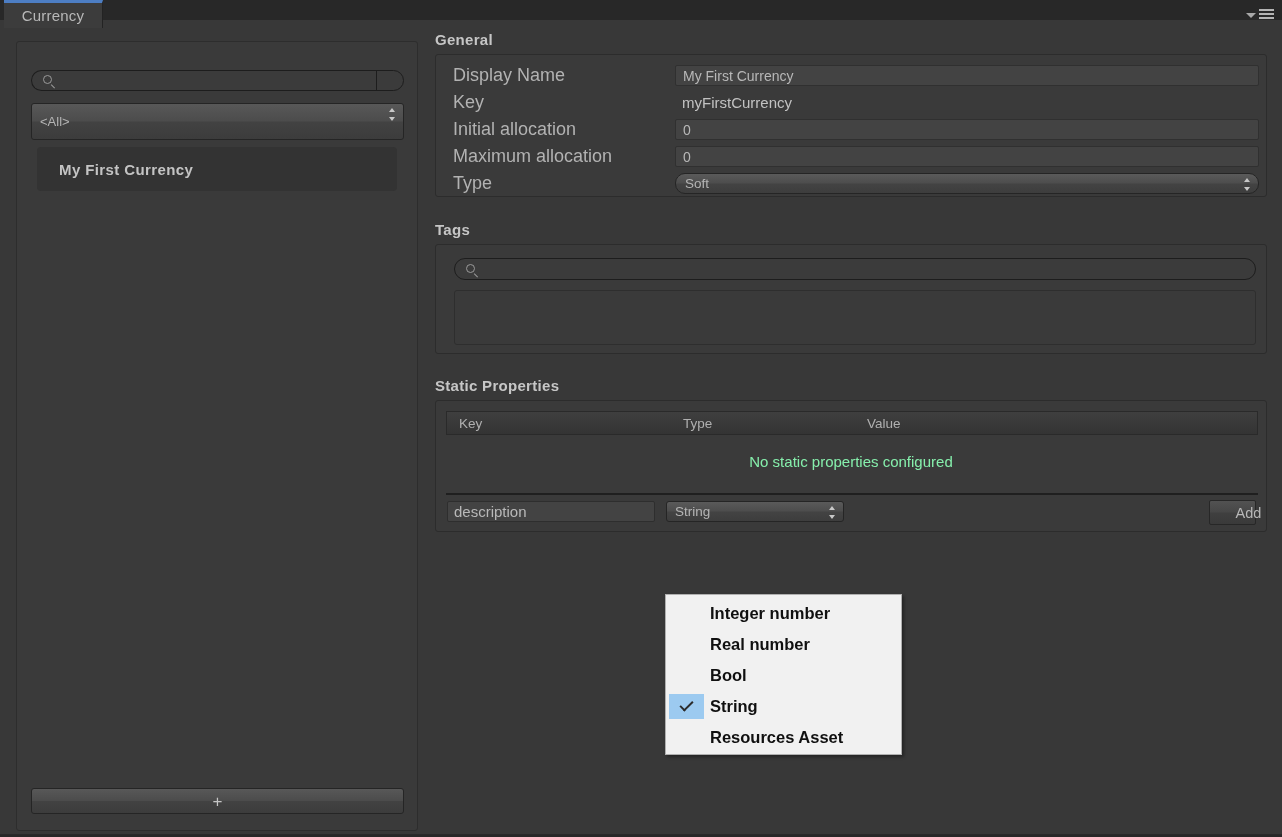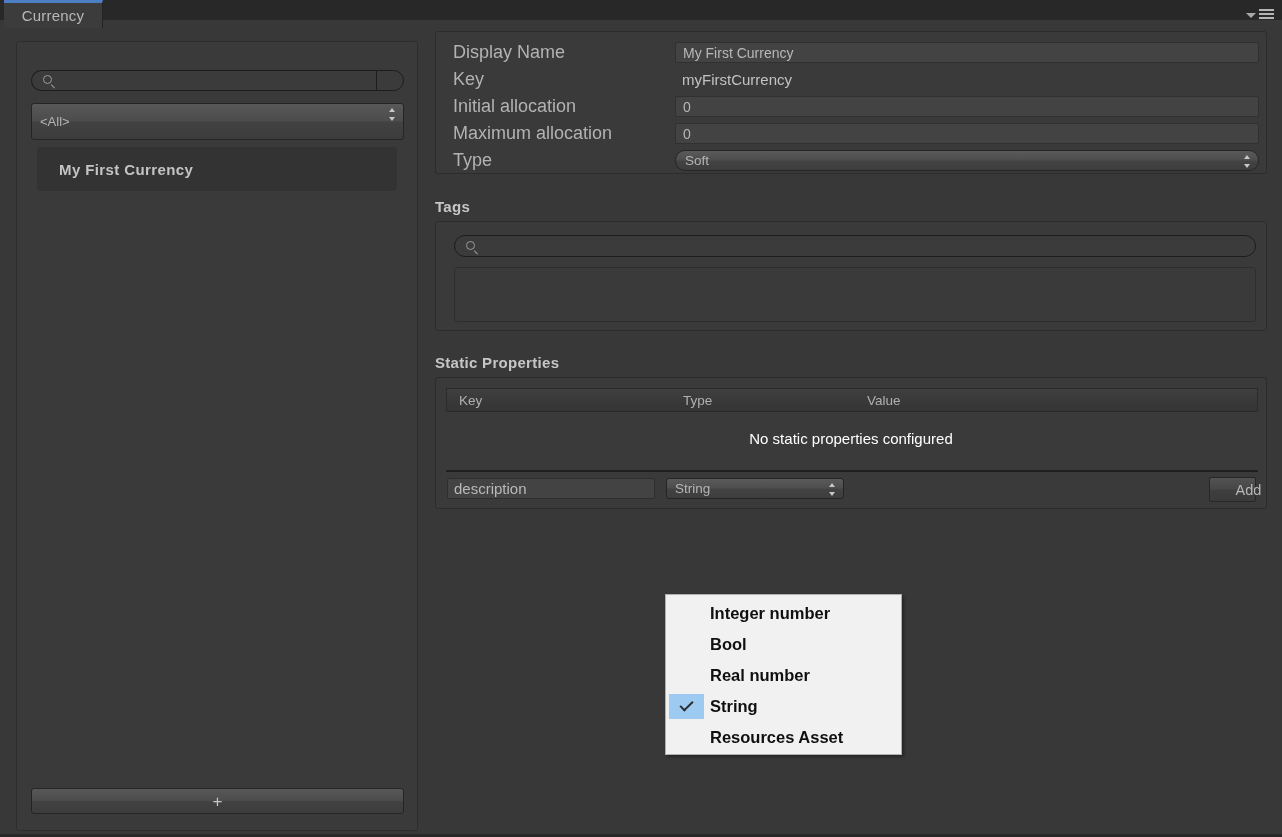--- a/index.html
+++ b/index.html
@@ -284,21 +284,21 @@
     border: 1px solid #2a2a2a;
     display: flex;
     align-items: center;
   }
   .th { position: absolute; color: #b0b0b0; font-size: 13.5px; }
   .empty-msg {
     position: absolute;
     left: 0; top: 52px;
     width: 100%;
     text-align: center;
-    color: #ffffff;
+    color: #86efac;
     font-size: 15px;
   }
   .sep-line {
     position: absolute;
     left: 10px; top: 92px;
     width: 812px; height: 2px;
     background: #1f1f1f;
   }
   .desc-input {
     position: absolute;
@@ -418,20 +418,21 @@
       <span>My First Currency</span>
     </div>
 
     <div class="add-btn">
       <span>+</span>
     </div>
   </div>
 
   <div class="right-col">
 
+    <div class="section-title">General</div>
     <div class="group-box general-box">
 
       <div class="field-row" style="top:10px;">
         <span class="field-label">Display Name</span>
         <span class="field-input">My First Currency</span>
       </div>
 
       <div class="field-row" style="top:37px;">
         <span class="field-label">Key</span>
         <span class="field-static">myFirstCurrency</span>
@@ -486,24 +487,24 @@
 
       <span class="add-small">Add</span>
     </div>
   </div>
 
   <div class="popup">
     <div class="popup-item">
       <span>Integer number</span>
     </div>
     <div class="popup-item">
+      <span>Real number</span>
+    </div>
+    <div class="popup-item">
       <span>Bool</span>
-    </div>
-    <div class="popup-item">
-      <span>Real number</span>
     </div>
     <div class="popup-item">
       <span class="popup-check">
         <span class="check-glyph"></span>
       </span>
       <span>String</span>
     </div>
     <div class="popup-item">
       <span>Resources Asset</span>
     </div>

